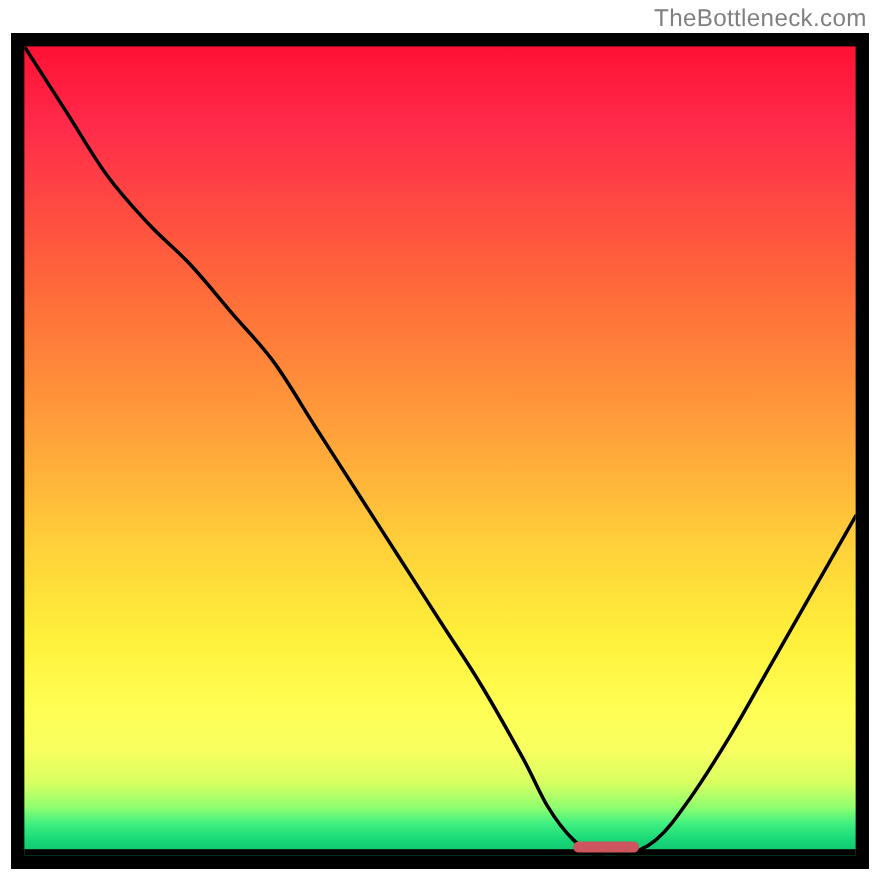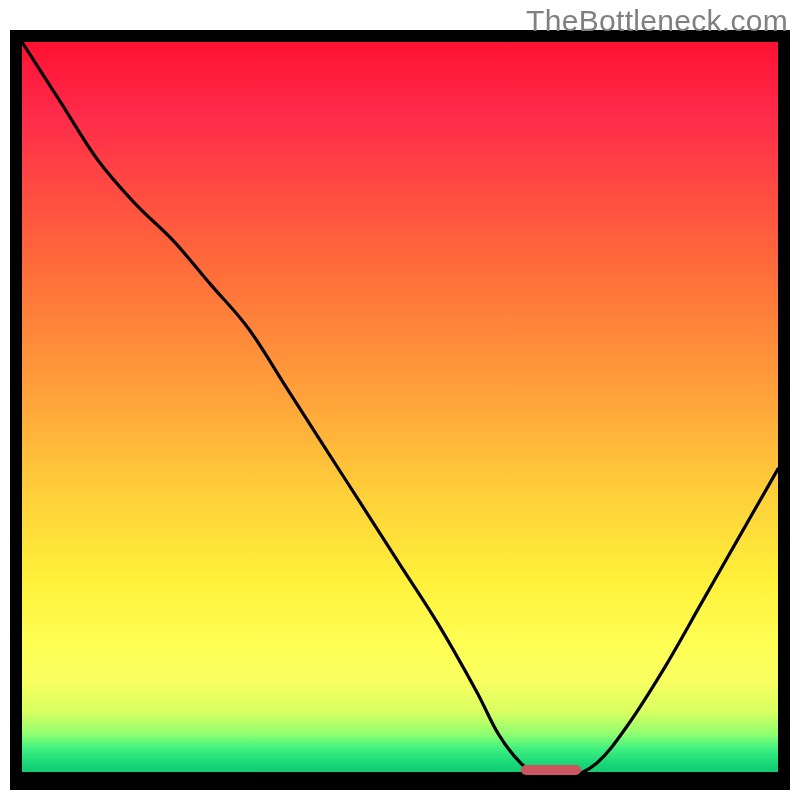--- a/index.html
+++ b/index.html
@@ -14,21 +14,21 @@
   .stage {
     position: relative;
     width: 800px;
     height: 800px;
   }
   .watermark {
     position: absolute;
     top: 4px;
     right: 12px;
     color: #808080;
-    font-size: 30px;
+    font-size: 22px;
     font-weight: 400;
     letter-spacing: 0.3px;
     z-index: 20;
   }
   .frame {
     position: absolute;
     left: 10px;
     top: 30px;
     width: 780px;
     height: 760px;

